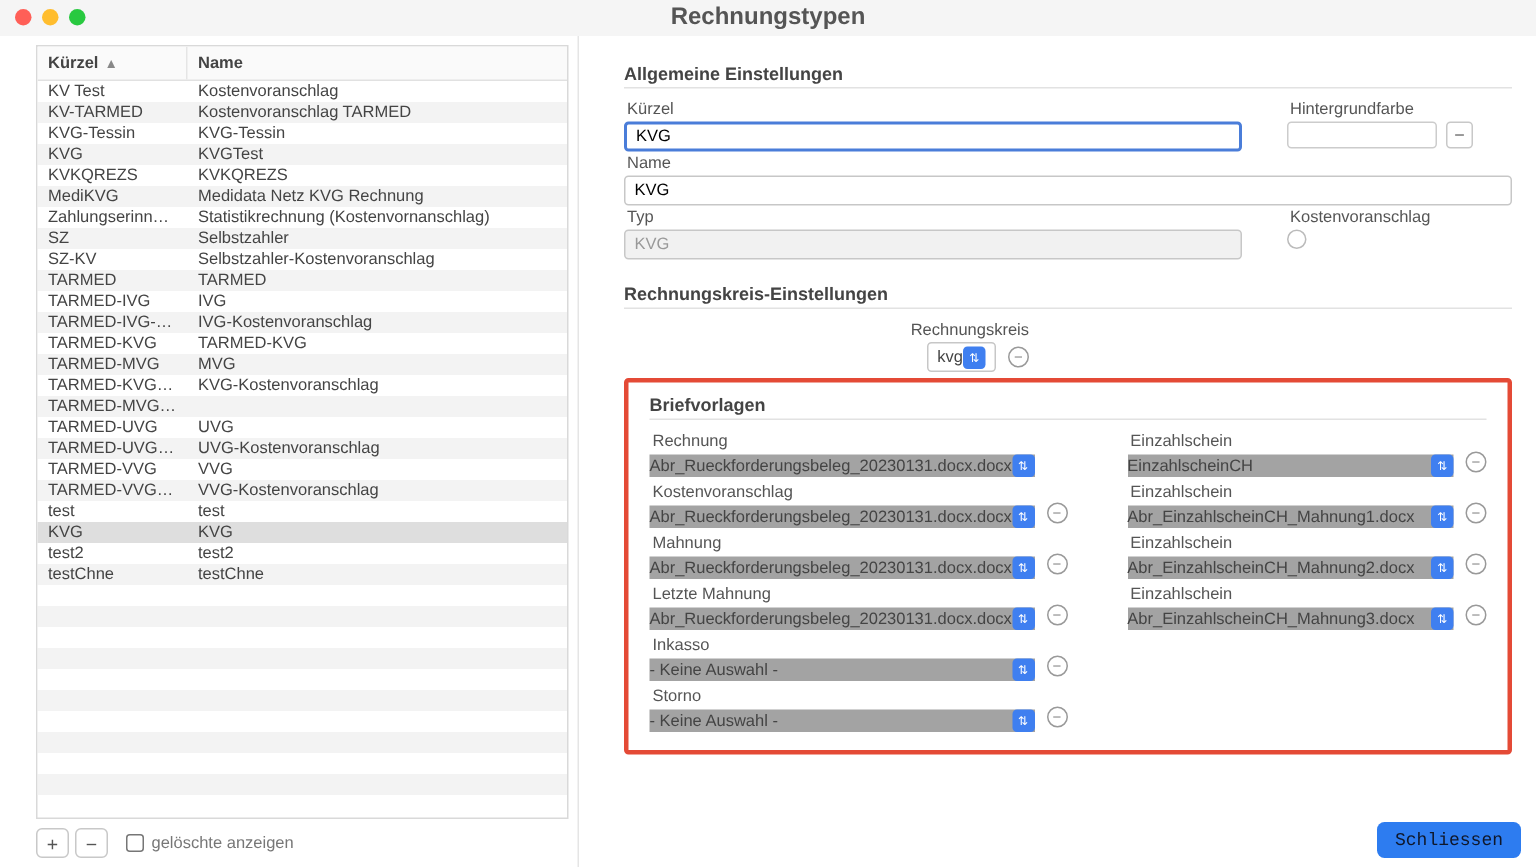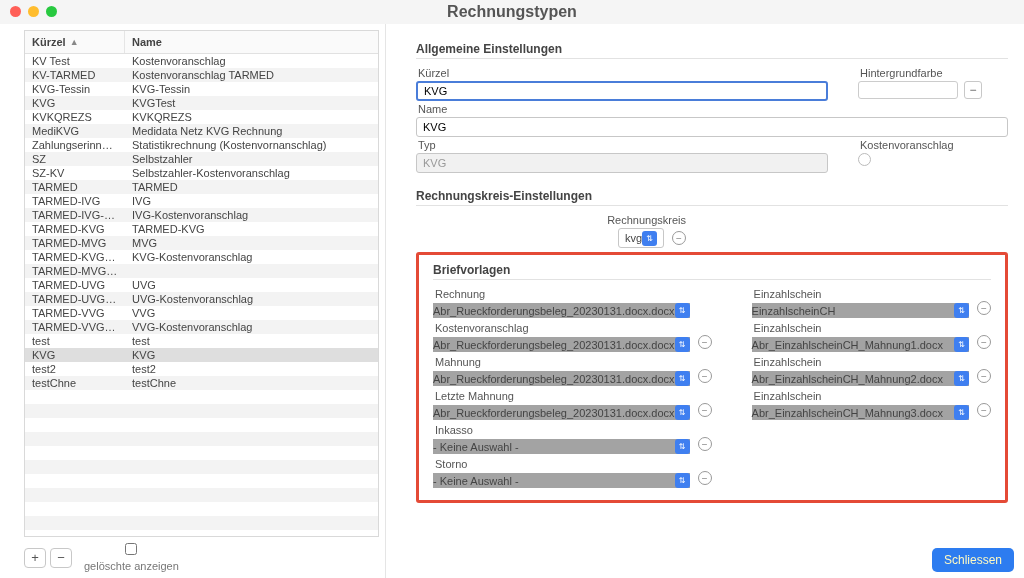--- a/index.html
+++ b/index.html
@@ -24,21 +24,21 @@
     .row:nth-child(odd){background:#fff;}
     .row.sel{background:#dedede;}
     .cell{padding:0 7px;white-space:nowrap;overflow:hidden;text-overflow:ellipsis;}
     .cell.k{width:100px;}
     .cell.n{flex:1;}
     .rows{display:block;}
     .rows .row:nth-child(2n){background:#f3f3f3;}
     .rows .row.sel{background:#dedede !important;}
     .left-footer{display:flex;align-items:center;gap:4px;padding-top:6px;}
     .sq-btn{width:22px;height:20px;border:1px solid #c8c8c8;border-radius:4px;background:#fff;display:flex;align-items:center;justify-content:center;font-size:13px;color:#555;cursor:pointer;}
-    .chk{display:flex;align-items:center;gap:5px;margin-left:8px;color:#777;flex-direction:column;}
+    .chk{display:flex;align-items:center;gap:5px;margin-left:8px;color:#777;}
     .chk input{width:12px;height:12px;}
     .right{flex:1;padding:10px 16px 16px 30px;display:flex;flex-direction:column;overflow-y:auto;}
     .section-title{font-weight:600;color:#444;font-size:12px;margin:8px 0 2px;}
     .hr{border:none;border-top:1px solid #e2e2e2;margin-bottom:8px;}
     .form-row{display:flex;gap:30px;margin-bottom:2px;}
     .field{display:flex;flex-direction:column;gap:2px;}
     .field label{font-size:11px;color:#555;padding-left:2px;}
     .field input[type=text], .field .combo, .readonly{height:20px;border:1px solid #c7c7c7;border-radius:3px;padding:0 6px;background:#fff;font-size:11px;}
     .readonly{background:#f1f1f1;color:#999;display:flex;align-items:center;}
     .combo{display:flex;align-items:center;justify-content:space-between;background:#a3a3a3;}
@@ -48,21 +48,21 @@
     .color-field{display:flex;align-items:center;gap:6px;}
     .swatch{width:100px;height:18px;border:1px solid #ccc;border-radius:3px;background:#fff;}
     .dash-btn{width:18px;height:18px;border:1px solid #c8c8c8;border-radius:3px;background:#fff;display:flex;align-items:center;justify-content:center;font-size:12px;color:#666;}
     .radio{width:13px;height:13px;border:1px solid #bbb;border-radius:50%;}
     .brief-box{border:3px solid #e44a36;border-radius:3px;padding:8px 14px;margin-top:4px;}
     .brief-grid{display:flex;gap:40px;}
     .brief-col{flex:1;display:flex;flex-direction:column;}
     .brief-field{margin-bottom:4px;}
     .brief-field label{display:block;font-size:11px;color:#555;padding-left:2px;margin-bottom:1px;}
     .footer{position:absolute;bottom:6px;right:10px;}
-    .close-btn{background:#2d7cf0;color:#fef9c3;border:none;border-radius:5px;padding:5px 12px;font-size:12px;cursor:pointer;}
+    .close-btn{background:#2d7cf0;color:#0f172a;border:none;border-radius:5px;padding:5px 12px;font-size:12px;cursor:pointer;font-family:Liberation Mono, monospace;}
     .kuerzel-input{border:2px solid #4a7dd9 !important;}
   </style>
 </head>
 <body>
 
 <div class="titlebar">
   <div class="traffic">
     <div class="tl r"></div>
     <div class="tl y"></div>
     <div class="tl g"></div>

